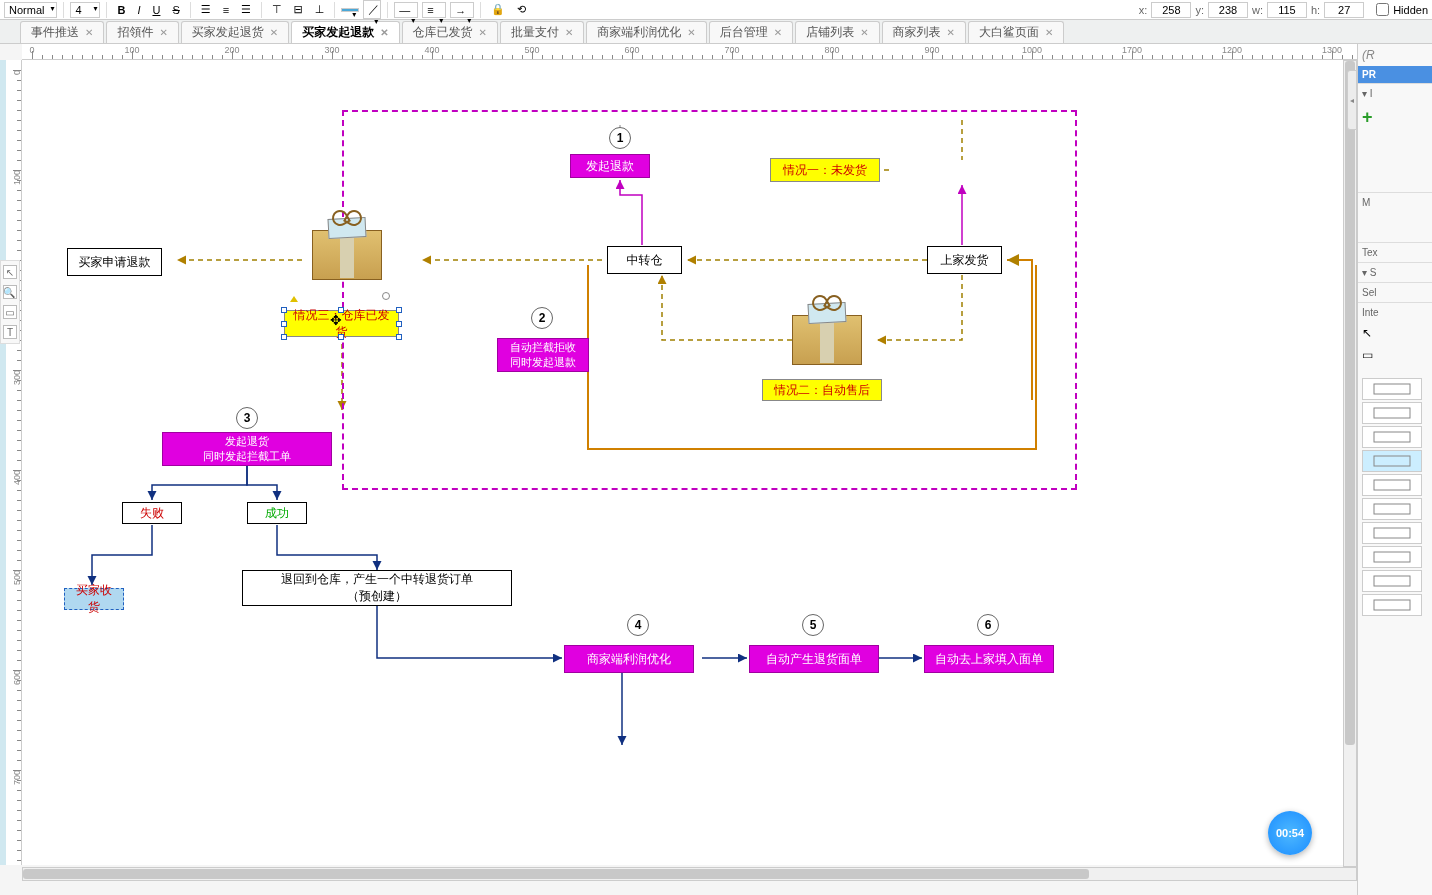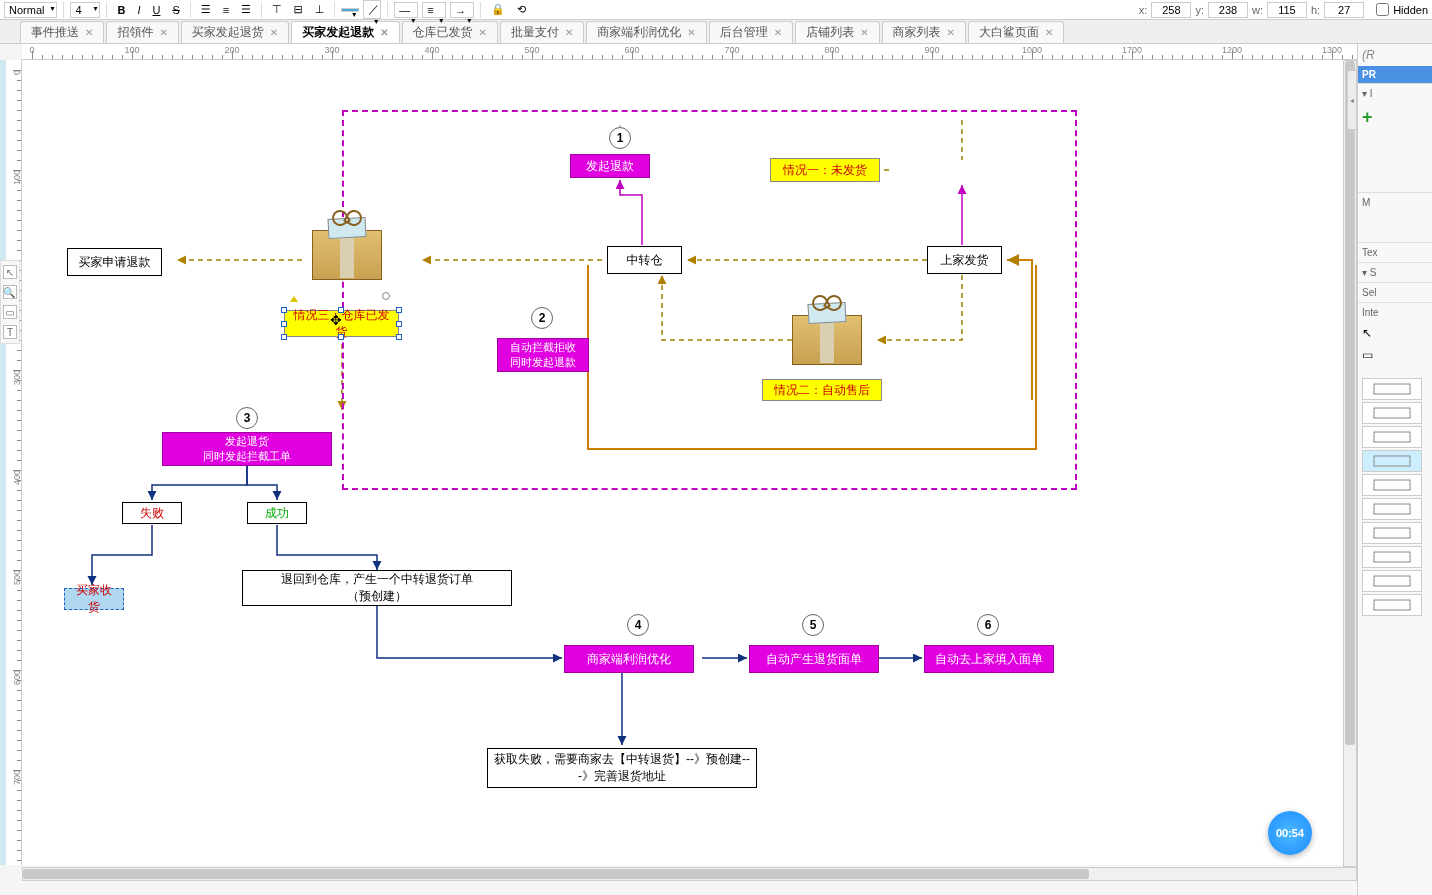--- a/index.html
+++ b/index.html
@@ -549,21 +549,20 @@
 
     <div class="node blue" style="top:528px; left:42px; width:60px; height:22px;">买家收货</div>
 
     <div class="node plain" style="top:510px; left:220px; width:270px; height:36px; white-space:pre-line;">退回到仓库，产生一个中转退货订单
 （预创建）</div>
 
     <div class="node magenta" style="top:585px; left:542px; width:130px; height:28px;">商家端利润优化</div>
     <div class="node magenta" style="top:585px; left:727px; width:130px; height:28px;">自动产生退货面单</div>
     <div class="node magenta" style="top:585px; left:902px; width:130px; height:28px;">自动去上家填入面单</div>
 
-    <div class="node plain" style="top:688px; left:465px; width:270px; height:40px; white-space:pre-line;">获取失败，需要商家去【中转退货】--》预创建---》完善退货地址</div>
 
   </div>
 </div>
 
 <div class="vscroll">
     <div class="thumb"></div>
   </div>
 <div class="hscroll">
     <div class="thumb"></div>
   </div>

